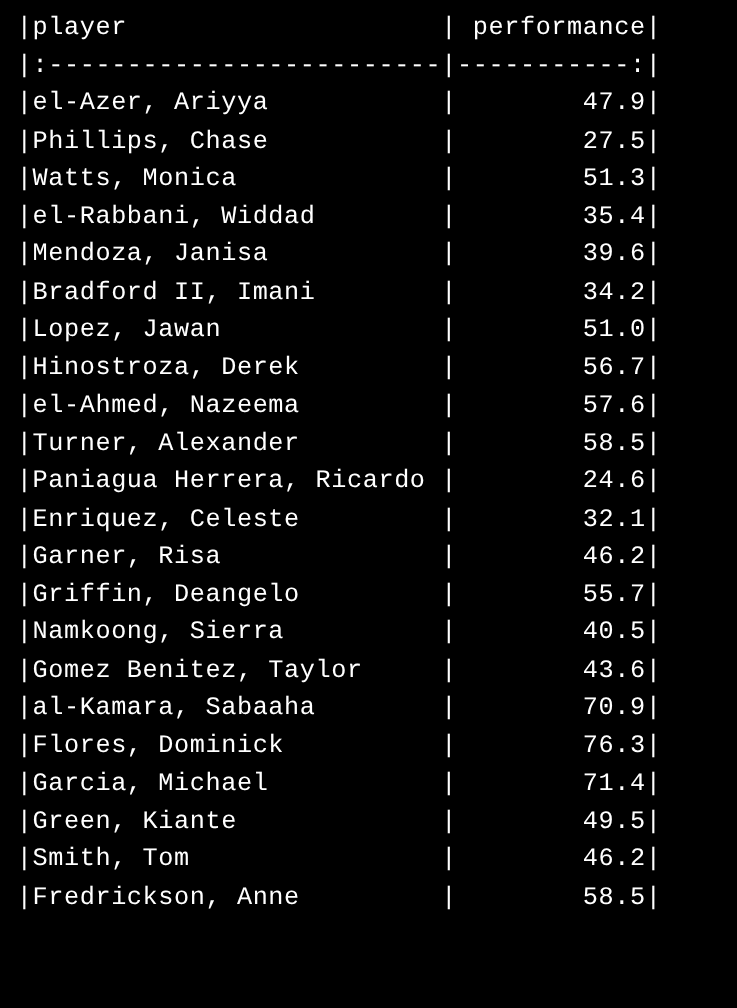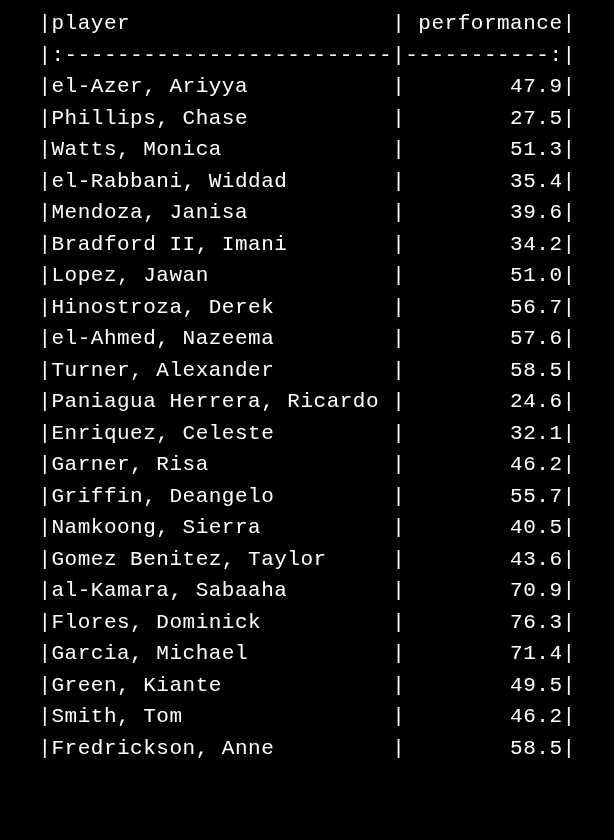--- a/index.html
+++ b/index.html
@@ -8,21 +8,20 @@
     background: #000;
     color: #fff;
     font-family: "Menlo", "Consolas", "Courier New", monospace;
     font-size: 21px;
     line-height: 1.5;
     letter-spacing: 0.5px;
   }
   .wrap {
     padding: 8px 14px;
     white-space: pre;
-    text-align: center;
   }
 </style>
 </head>
 <body>
 
 <div class="wrap"><span>|player                    | performance|</span>
 <span>|:-------------------------|-----------:|</span>
 <span id="rows">|el-Azer, Ariyya           |        47.9|
 |Phillips, Chase           |        27.5|
 |Watts, Monica             |        51.3|

